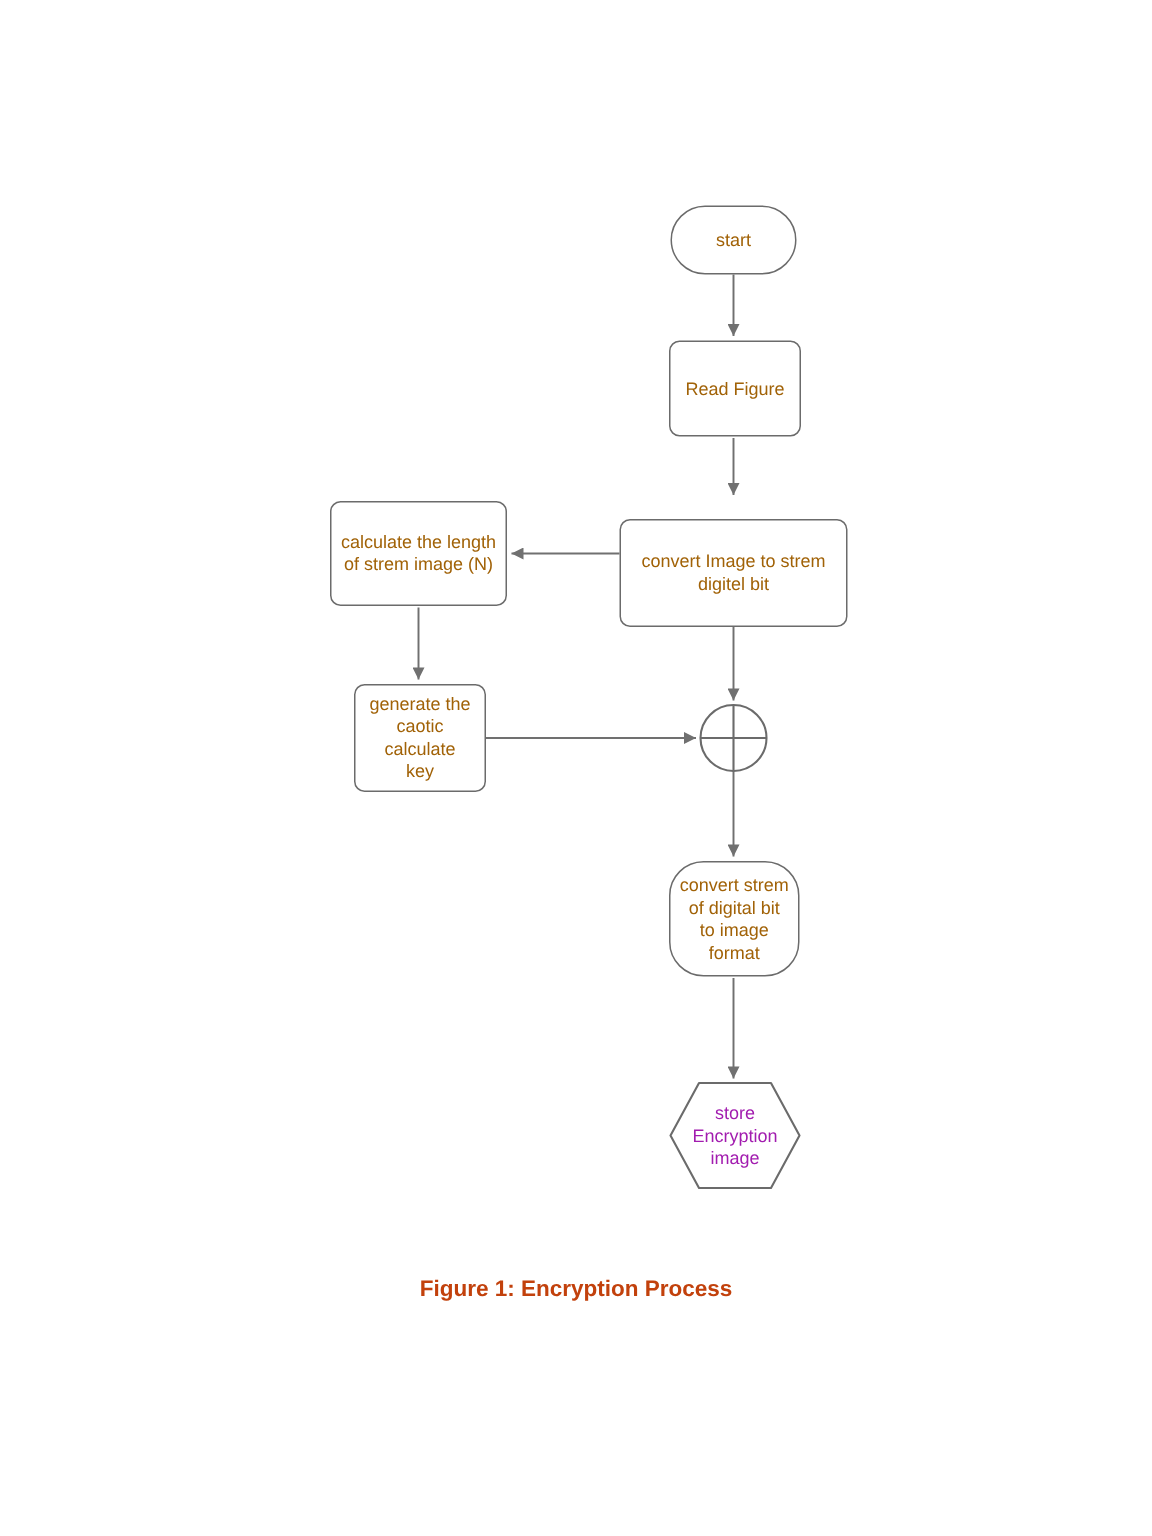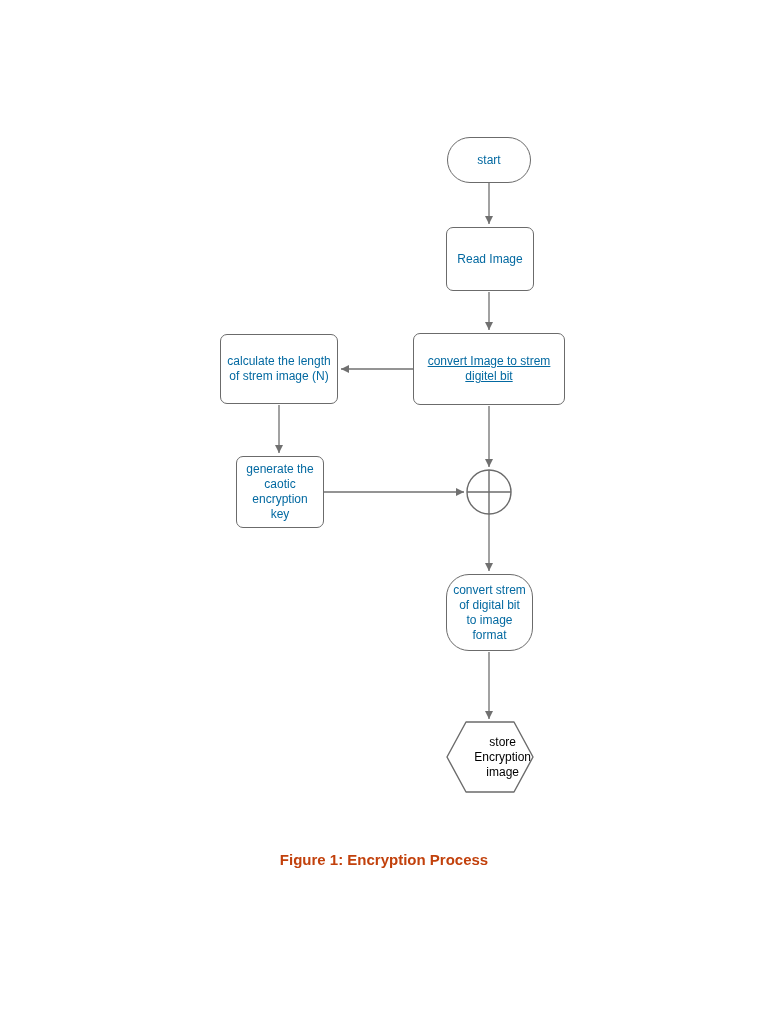--- a/index.html
+++ b/index.html
@@ -20,43 +20,43 @@
   .node {
     position: absolute;
     box-sizing: border-box;
     background: #ffffff;
     border: 1.3px solid #6b6b6b;
     border-radius: 7px;
     display: flex;
     align-items: center;
     justify-content: center;
     text-align: center;
-    color: #0369a1;
+    color: #a16207;
     font-size: 12px;
     line-height: 15px;
   }
   .node-label { white-space: pre-line; display: block; padding: 0 2px; }
   .terminator { border-radius: 23px; }
   .hex-label {
     position: absolute;
     box-sizing: border-box;
     display: flex;
     align-items: center;
-    justify-content: flex-end;
+    justify-content: center;
     text-align: center;
-    color: #000000;
+    color: #a21caf;
     font-size: 12px;
     line-height: 15px;
     background: transparent;
     border: none;
   }
   
   #node-start        { left: 447px; top: 137px; width: 84px;  height: 46px; }
   #node-read-image   { left: 446px; top: 227px; width: 88px;  height: 64px; }
-  #node-convert-1    { left: 413px; top: 333px; width: 152px; height: 72px; text-decoration: underline; }
+  #node-convert-1    { left: 413px; top: 346px; width: 152px; height: 72px; }
   #node-calculate    { left: 220px; top: 334px; width: 118px; height: 70px; }
   #node-generate     { left: 236px; top: 456px; width: 88px;  height: 72px; }
   #node-convert-2    { left: 446px; top: 574px; width: 87px;  height: 77px; border-radius: 23px; }
   #label-store-image { left: 447px; top: 722px; width: 86px;  height: 70px; }
   .caption {
     position: absolute;
     left: 0; top: 851px;
     width: 768px;
     text-align: center;
     font-weight: bold;
@@ -94,37 +94,37 @@
     </g>
 
     <polygon points="447,757 466,722 514,722 533,757 514,792 466,792" fill="#ffffff" stroke="#6b6b6b" stroke-width="1.4" stroke-linejoin="round"></polygon>
   </svg>
 
   <div class="node terminator" id="node-start">
     <span class="node-label">start</span>
   </div>
 
   <div class="node" id="node-read-image">
-    <span class="node-label">Read Image</span>
+    <span class="node-label">Read Figure</span>
   </div>
 
   <div class="node" id="node-convert-1">
     <span class="node-label">convert Image to strem
 digitel bit</span>
   </div>
 
   <div class="node" id="node-calculate">
     <span class="node-label">calculate the length
 of strem image (N)</span>
   </div>
 
   <div class="node" id="node-generate">
     <span class="node-label">generate the
 caotic
-encryption
+calculate
 key</span>
   </div>
 
   <div class="node" id="node-convert-2">
     <span class="node-label">convert strem
 of digital bit
 to image
 format</span>
   </div>
 

